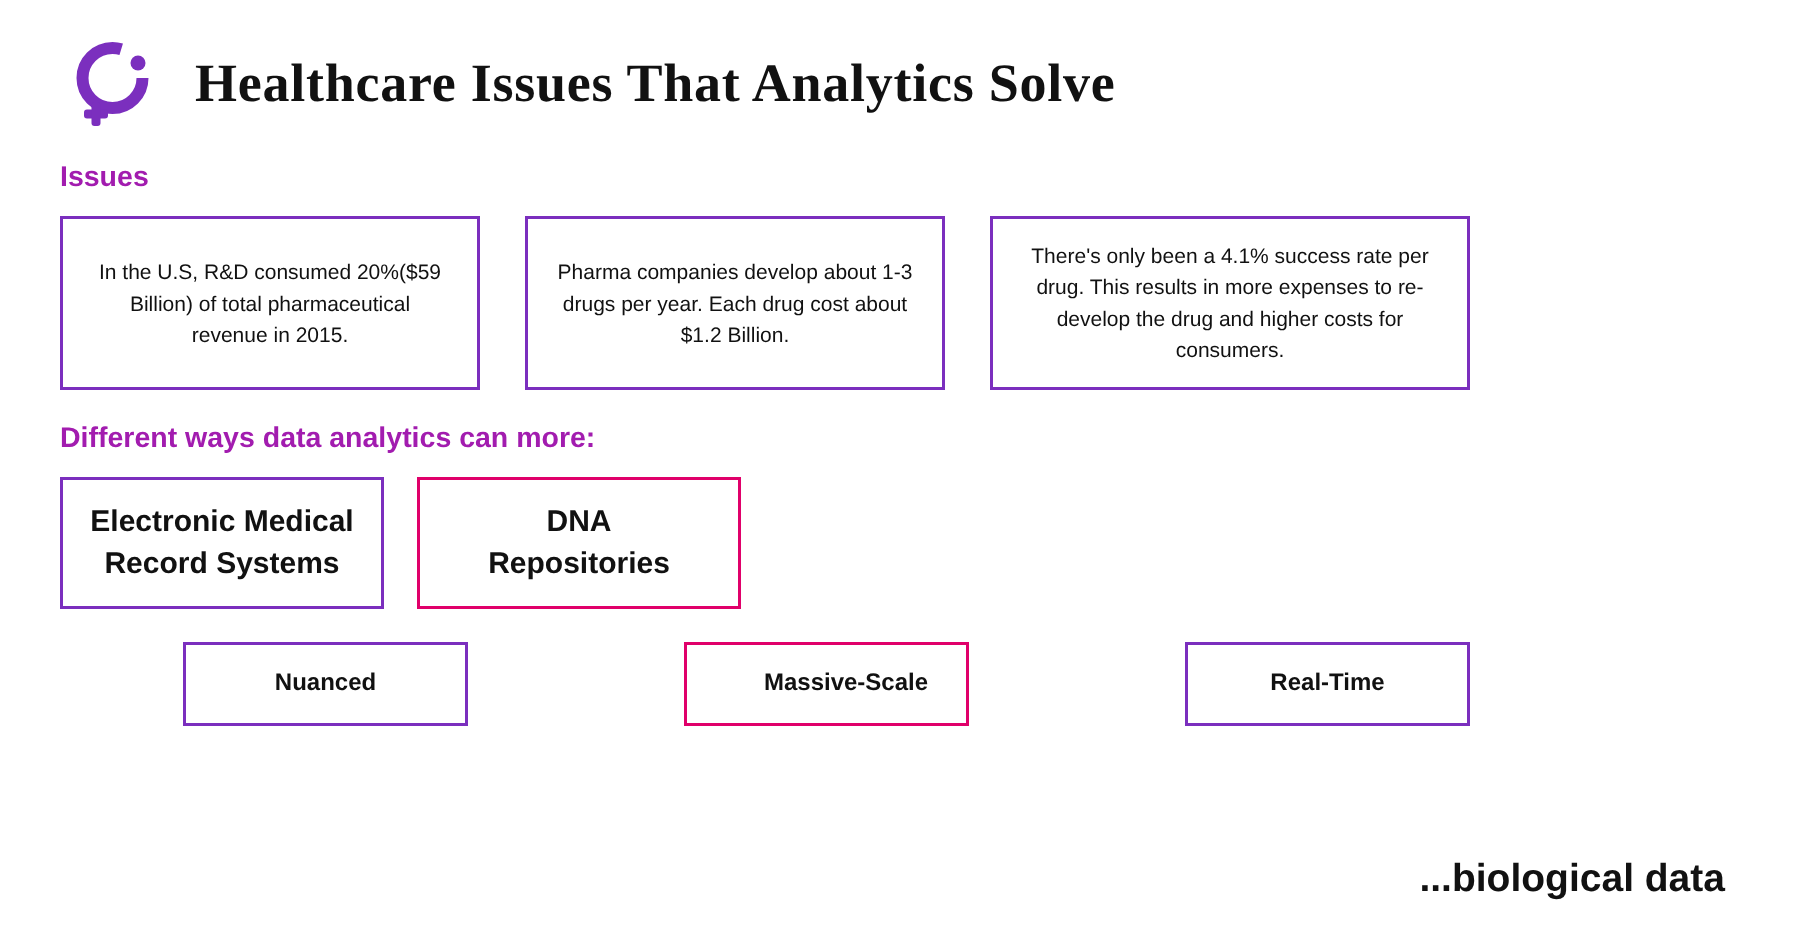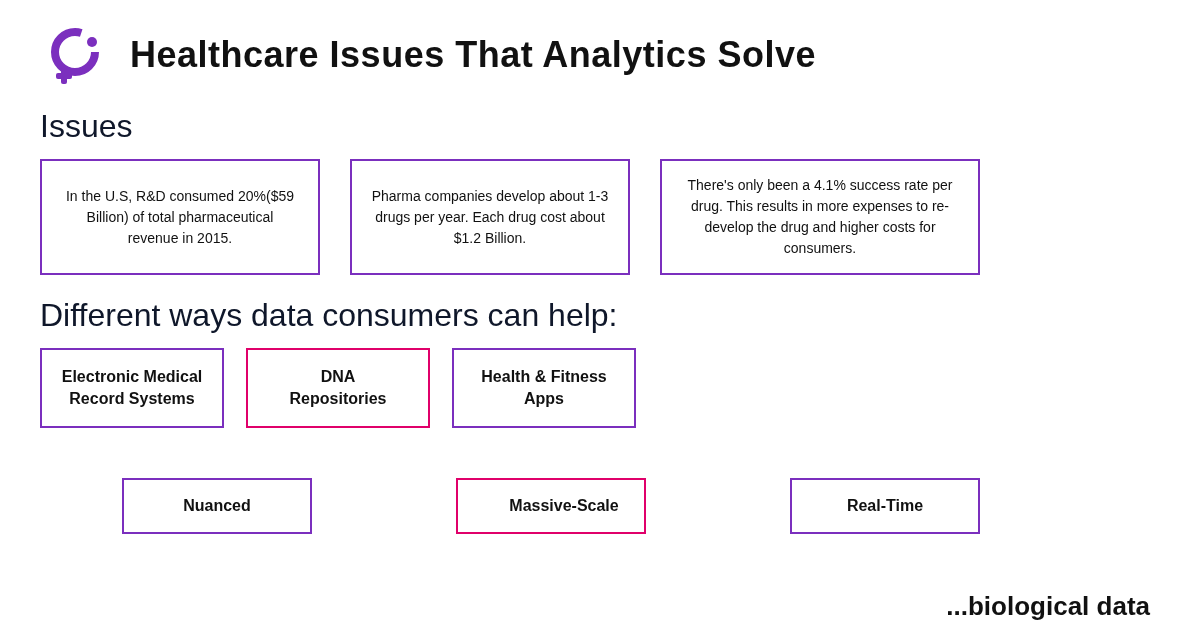--- a/index.html
+++ b/index.html
@@ -18,41 +18,42 @@
       background: #fff;
       padding: 20px 40px;
       position: relative;
     }
 
     
     .header {
       display: flex;
       align-items: center;
       margin-bottom: 18px;
+      font-family: Liberation Serif, serif;
     }
 
     .logo-icon {
       width: 70px;
       height: 70px;
       margin-right: 20px;
       flex-shrink: 0;
     }
 
     .page-title {
       font-size: 36px;
       font-weight: 900;
       color: #111;
       letter-spacing: 0.5px;
     }
 
     
     .section-heading {
-      font-size: 32px;
-      font-weight: 400;
-      color: #0f172a;
+      font-size: 19px;
+      font-weight: 700;
+      color: #a21caf;
       margin-bottom: 14px;
     }
 
     
     .issues-row {
       display: flex;
       gap: 30px;
       margin-bottom: 22px;
     }
 
@@ -73,27 +74,27 @@
     
     .ways-row {
       display: flex;
       gap: 22px;
       margin-bottom: 22px;
     }
 
     .way-box {
       border: 2.5px solid;
       padding: 14px 18px;
-      width: 184px;
+      width: 216px;
       min-height: 80px;
       display: flex;
       align-items: center;
       justify-content: center;
       text-align: center;
-      font-size: 16px;
+      font-size: 20px;
       font-weight: 600;
       color: #111;
       line-height: 1.4;
     }
 
     .way-box.purple { border-color: #7b2fbe; }
     .way-box.pink { border-color: #e0006a; justify-content: center; }
 
     
     .opening-row {
@@ -108,30 +109,29 @@
       padding: 14px 18px;
       width: 190px;
       min-height: 56px;
       display: flex;
       align-items: center;
       justify-content: center;
       text-align: center;
       font-size: 16px;
       font-weight: 600;
       color: #111;
-      margin-top: 28px;
     }
 
     .opening-box.purple { border-color: #7b2fbe; }
     .opening-box.pink { border-color: #e0006a; padding-left: 44px; }
 
     
     .bio-data {
       position: absolute;
-      bottom: 6px;
+      bottom: 27px;
       right: 50px;
       font-size: 26px;
       font-weight: 900;
       color: #111;
     }
 
     
     .issues-section { margin-bottom: 10px; }
     .ways-section { margin-bottom: 10px; }
     .opening-section {}
@@ -166,30 +166,27 @@
       <div class="issue-box">
         <span>Pharma  companies develop about 1-3 drugs per year. Each drug cost about $1.2 Billion.</span>
       </div>
       <div class="issue-box" style="width:320px;justify-content:flex-end;">
         <span>There's only been a 4.1% success rate per drug. This results in more expenses to re-develop the drug and higher costs for consumers.</span>
       </div>
     </div>
   </div>
 
   <div class="ways-section">
-    <div class="section-heading">Different  ways data consumers  can help:</div>
+    <div class="section-heading">Different  ways data analytics  can more:</div>
     <div class="ways-row">
       <div class="way-box purple">
         <span>Electronic Medical<br>Record Systems</span>
       </div>
       <div class="way-box pink">
         <span>DNA<br>Repositories</span>
-      </div>
-      <div class="way-box purple">
-        <span>Health &amp; Fitness<br>Apps</span>
       </div>
     </div>
   </div>
 
   <div class="opening-section">
     <div class="opening-row">
       <div style="width:60px;"></div>
       <div class="opening-box purple">
         <span>Nuanced</span>
       </div>

